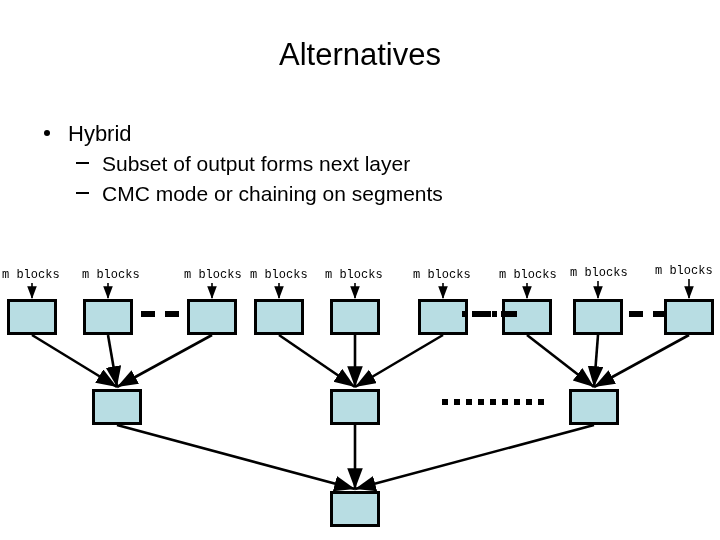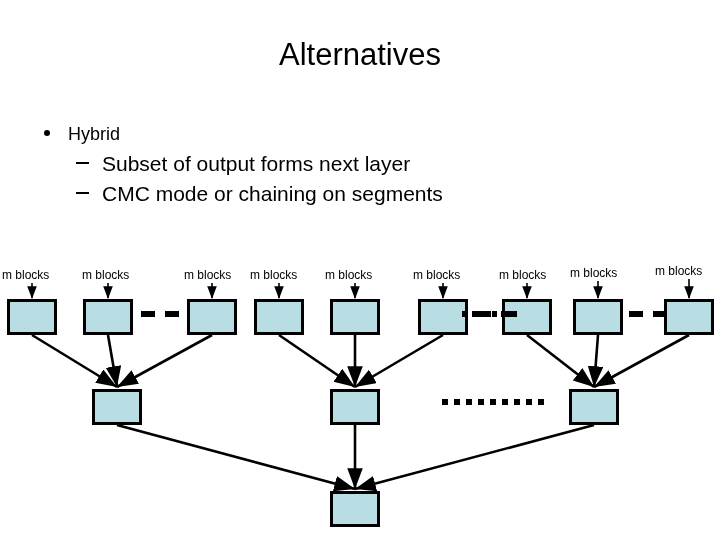--- a/index.html
+++ b/index.html
@@ -11,21 +11,21 @@
   #slide{position:absolute;inset:0;width:720px;height:540px;}
 
   .title{
     position:absolute;left:0;top:36px;width:720px;
     text-align:center;font-size:31px;line-height:38px;
     font-weight:400;color:#000;letter-spacing:0px;
   }
 
   .bullets{position:absolute;left:30px;top:118px;width:640px;}
   .b1{
-    font-size:18px;line-height:32px;position:relative;
+    font-size:22px;line-height:32px;position:relative;
     padding-left:38px;color:#000;
   }
   .b1 .dot{
     position:absolute;left:14px;top:12px;width:6px;height:6px;
     background:#000;border-radius:50%;
   }
   .b2{
     font-size:21px;line-height:26px;position:relative;
     padding-left:72px;color:#000;margin-top:4px;
   }
@@ -35,21 +35,21 @@
   .b2.second{margin-top:1px;}
 
   
   #diagram{position:absolute;left:0;top:0;width:720px;height:540px;}
   .box{
     position:absolute;background:#b8dde3;border:3px solid #000;
     box-sizing:border-box;
   }
   .lbl{
     position:absolute;font-size:12px;line-height:14px;
-    color:#000;white-space:nowrap;
+    color:#000;white-space:nowrap;font-family:Liberation Mono, monospace;
   }
   svg.edges{position:absolute;left:0;top:0;width:720px;height:540px;
     pointer-events:none;}
   .dashgrp{position:absolute;height:6px;display:flex;align-items:center;}
   .dashgrp i{display:block;background:#000;height:6px;}
 </style>
 </head>
 <body>
 
 <div id="slide">

